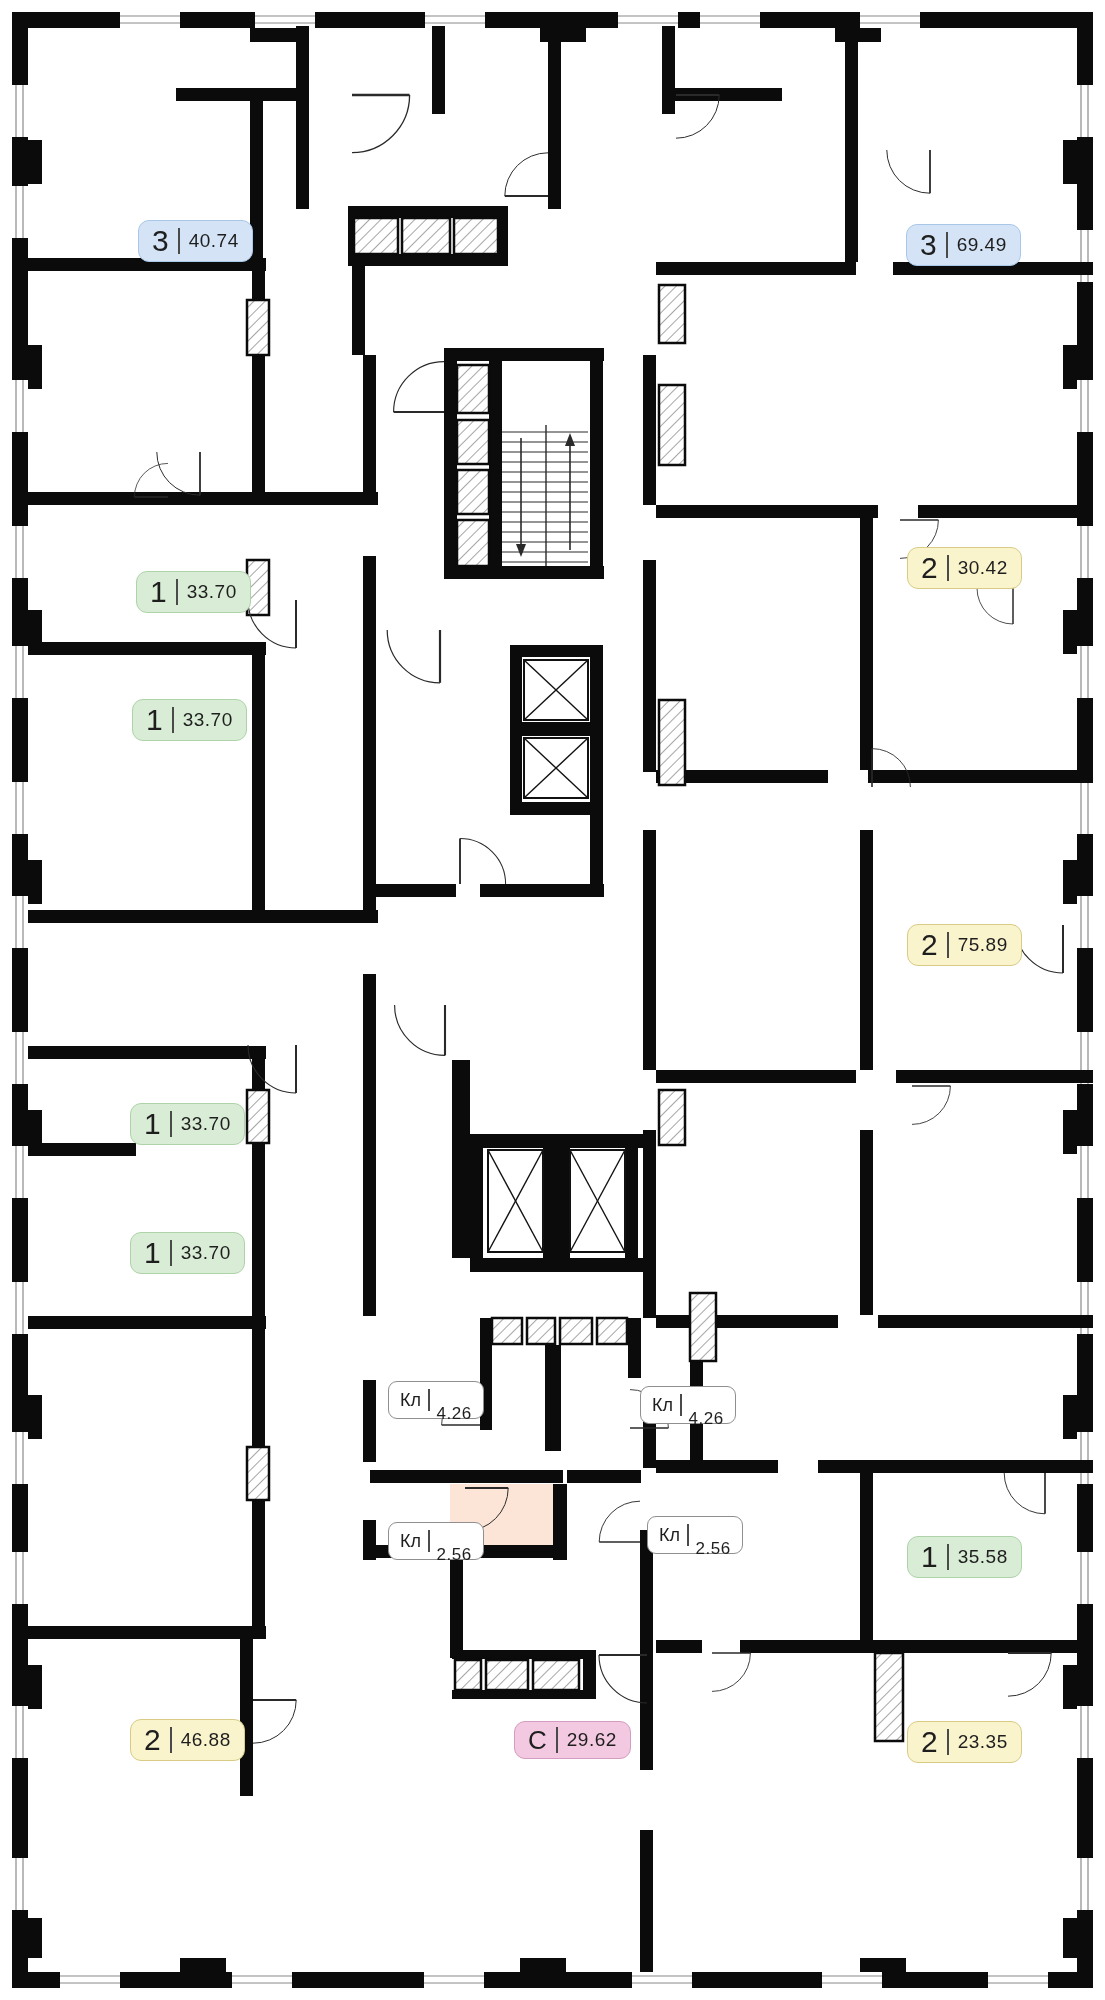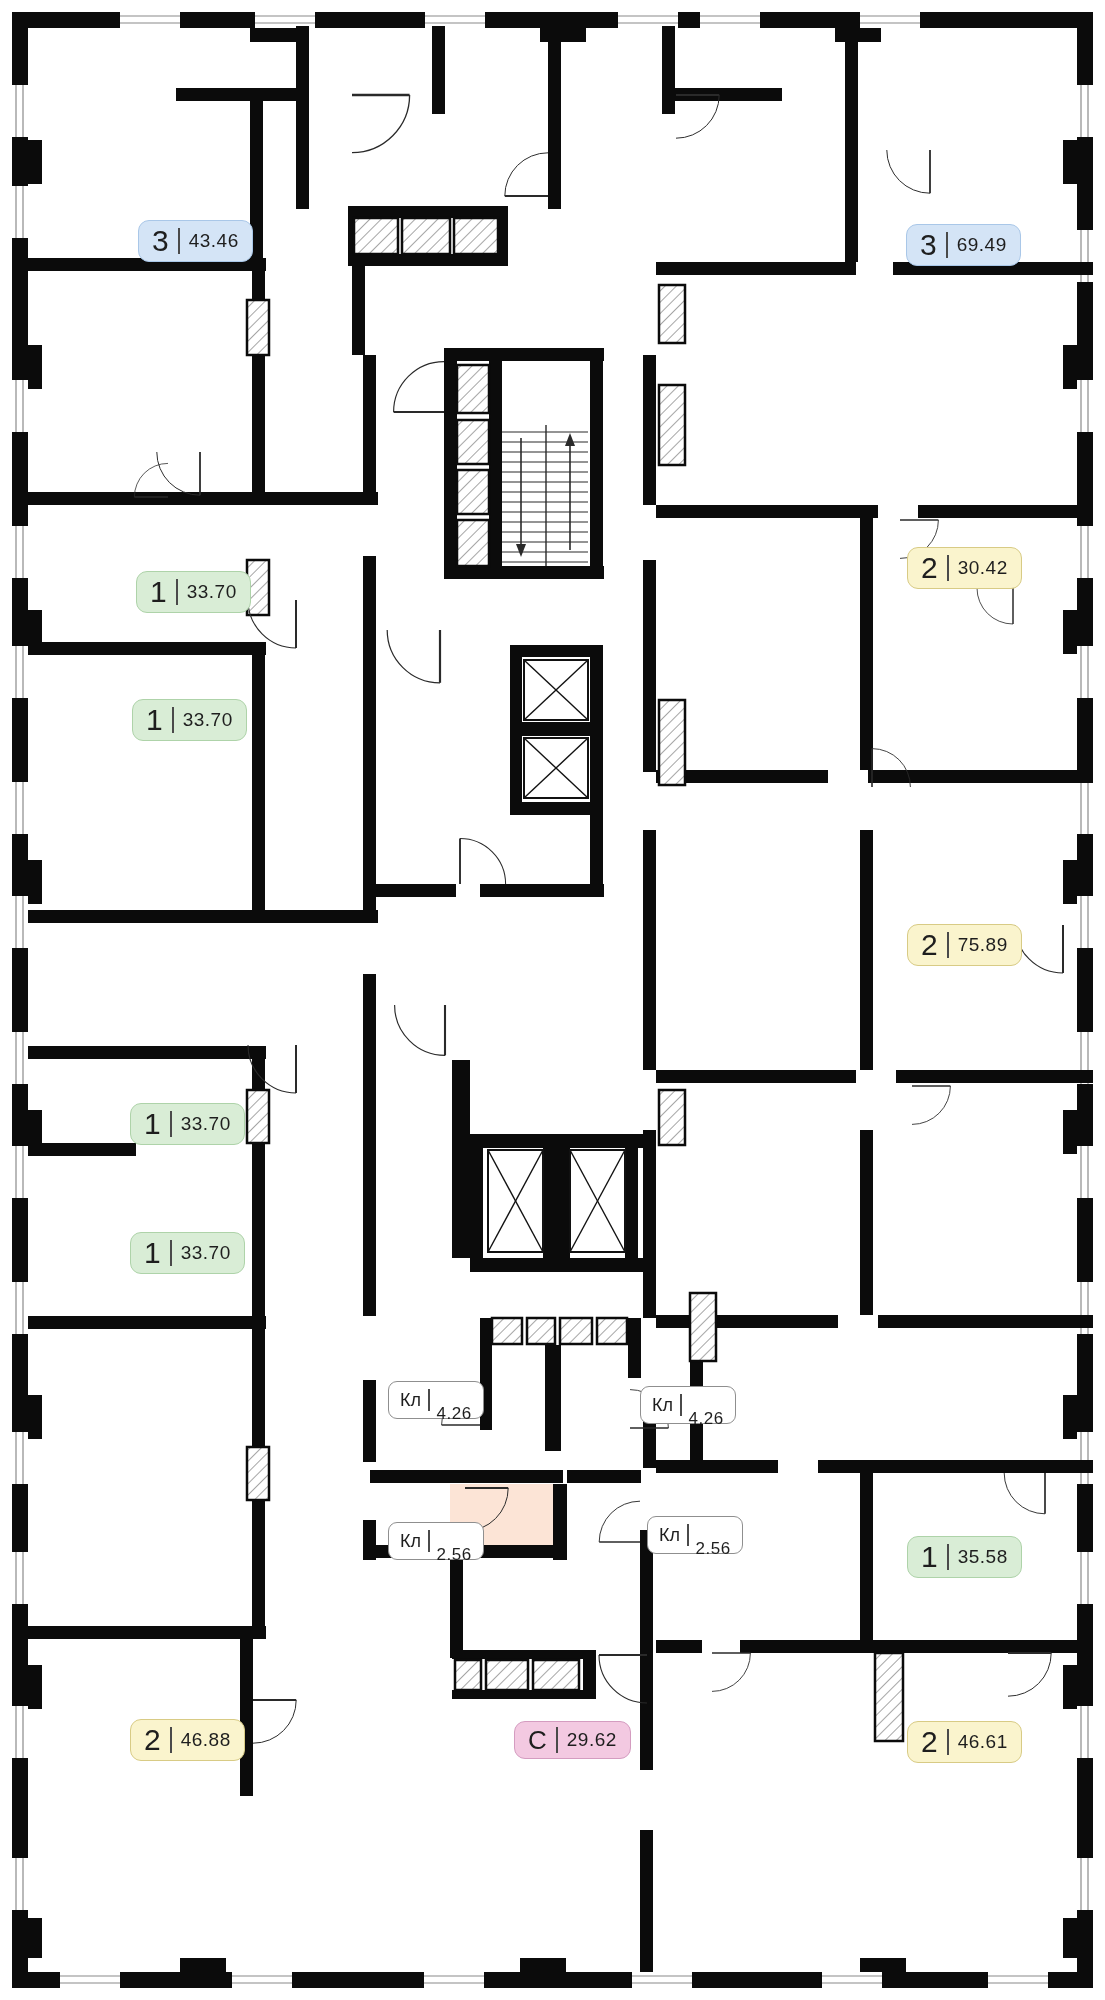--- a/index.html
+++ b/index.html
@@ -306,21 +306,21 @@
     <use href="#door" transform="translate(1045,1473) rotate(180) scale(0.85)"></use>
     <use href="#door" transform="translate(1008,1653) rotate(90) scale(0.9)"></use>
     <use href="#door" transform="translate(712,1653) rotate(90) scale(0.8)"></use>
     <use href="#door" transform="translate(253,1700) rotate(90) scale(0.9)"></use>
   </g>
 </svg>
 
 <div class="badge blue" style="left:138px;top:220px">
   <span class="t">3</span>
       <span class="d"></span>
-      <span class="a">43.46</span>
+      <span class="a">40.74</span>
 </div>
 <div class="badge blue" style="left:906px;top:224px">
   <span class="t">3</span>
       <span class="d"></span>
       <span class="a">69.49</span>
 </div>
 <div class="badge green" style="left:136px;top:571px">
   <span class="t">1</span>
       <span class="d"></span>
       <span class="a">33.70</span>
@@ -361,21 +361,21 @@
       <span class="a">46.88</span>
 </div>
 <div class="badge pink" style="left:514px;top:1721px">
   <span class="t">С</span>
       <span class="d"></span>
       <span class="a">29.62</span>
 </div>
 <div class="badge yellow" style="left:907px;top:1721px">
   <span class="t">2</span>
       <span class="d"></span>
-      <span class="a">46.61</span>
+      <span class="a">23.35</span>
 </div>
 
 <div class="badge kl" style="left:388px;top:1381px">
   <span class="t">Кл</span>
       <span class="d"></span>
       <span class="a">4.26</span>
 </div>
 <div class="badge kl" style="left:640px;top:1386px">
   <span class="t">Кл</span>
       <span class="d"></span>

